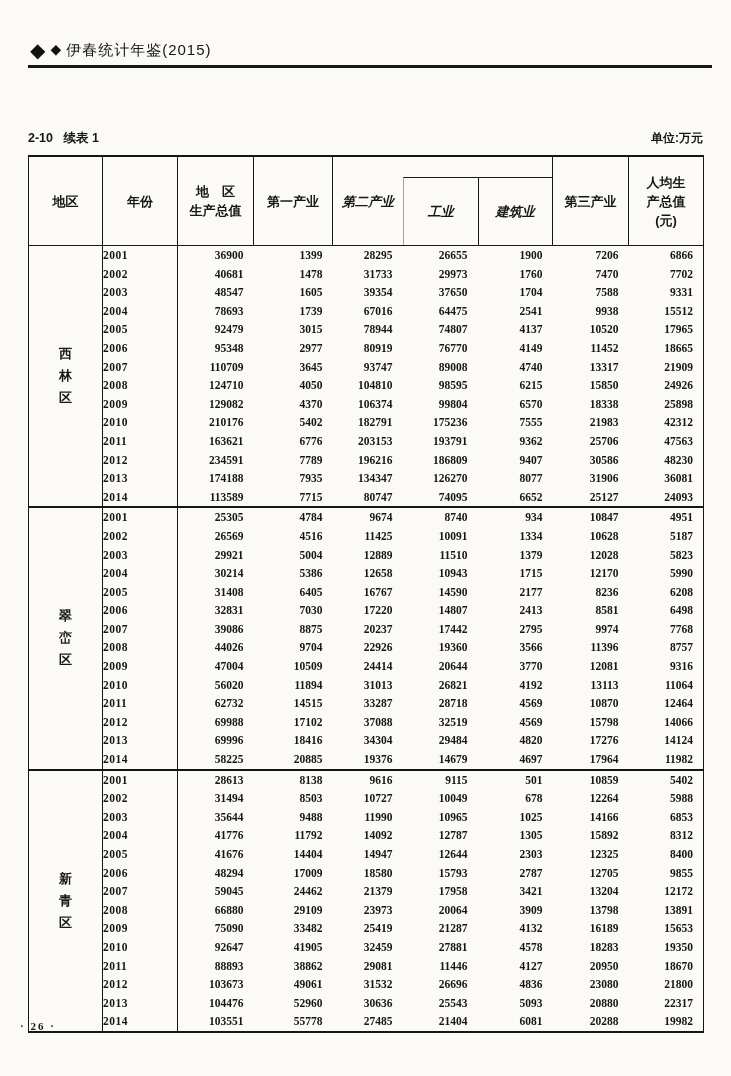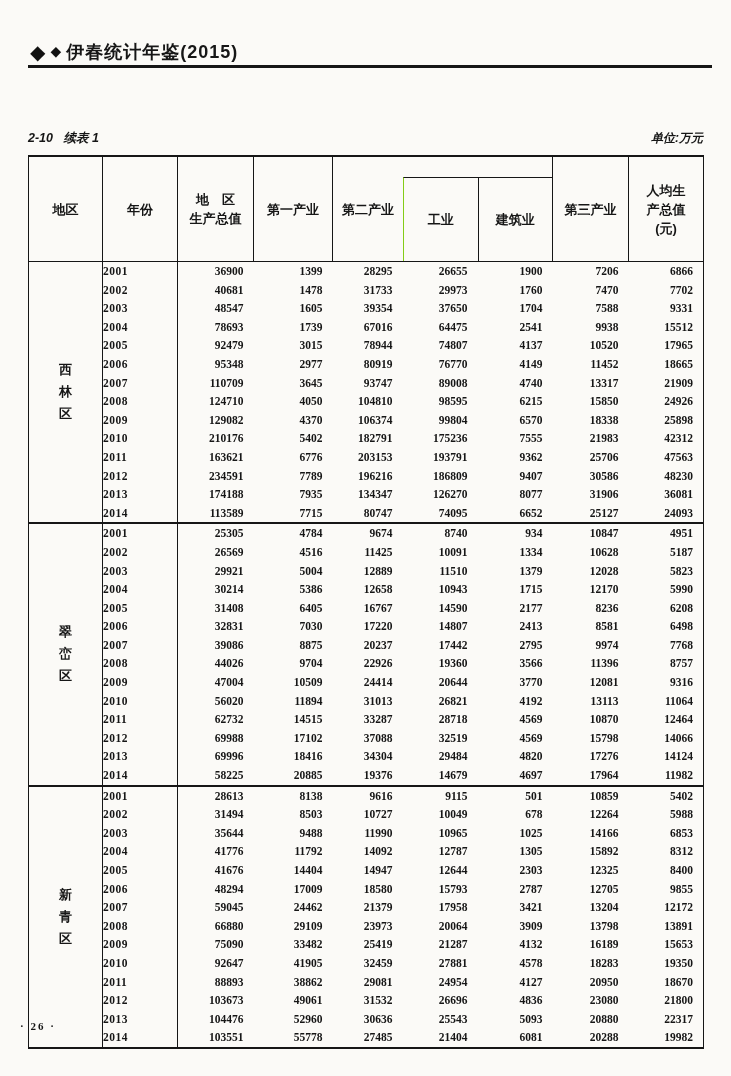--- a/index.html
+++ b/index.html
@@ -2,39 +2,39 @@
 <html><head>
 <meta charset="utf-8">
 <style>
   html,body{margin:0;padding:0;background:#e9e8e4;}
   .page{position:relative;width:731px;height:1076px;background:#fbfaf7;
         font-family:"Liberation Serif","DejaVu Serif",serif;color:#161616;overflow:hidden;}
   
   .banner{position:absolute;left:30px;top:40px;display:flex;align-items:center;gap:5px;}
   .diamond-big{font-size:20px;line-height:20px;color:#111;}
   .diamond-small{font-size:14px;line-height:14px;color:#111;}
-  .banner-title{font-size:18px;font-weight:700;letter-spacing:1px;
+  .banner-title{font-size:15px;font-weight:400;letter-spacing:1px;
                 font-family:"Liberation Sans","DejaVu Sans",sans-serif;}
   .rule{position:absolute;left:28px;top:65px;width:684px;height:3px;background:#161616;}
   
   .caption-row{position:absolute;left:28px;top:130px;width:675px;display:flex;
-               justify-content:space-between;font-style:italic;}
+               justify-content:space-between;}
   .table-label{font-size:12.5px;font-weight:700;white-space:pre;
                font-family:"Liberation Sans","DejaVu Sans",sans-serif;}
   .unit-label{font-size:12px;font-weight:700;
               font-family:"Liberation Sans","DejaVu Sans",sans-serif;}
   
   table{position:absolute;left:28px;top:155px;width:675px;border-collapse:collapse;
         table-layout:fixed;border-top:2.5px solid #161616;border-bottom:2.5px solid #161616;
         border-left:1px solid #161616;border-right:1px solid #161616;}
   thead th{border:1px solid #161616;border-bottom:1.5px solid #161616;height:72px;
            font-size:13px;font-weight:700;padding:0;vertical-align:middle;text-align:center;
            white-space:pre-line;line-height:19px;
            font-family:"Liberation Sans","DejaVu Sans",sans-serif;}
-  th.group-th{position:relative;padding:16px;}
+  th.group-th{position:relative;padding:8px;font-style:italic;}
   .sec-label{position:absolute;left:0;top:0;width:70px;height:100%;display:flex;
              align-items:center;justify-content:center;}
   .subbox{position:absolute;left:70px;top:20px;right:0;bottom:0;display:flex;
           border-top:1px solid #161616;border-left:1px solid #84cc16;}
   .subbox .sub{display:flex;align-items:center;justify-content:center;width:75px;}
   .subbox .sub:first-child{border-right:1px solid #161616;}
   tbody td{height:18.6px;padding:0;font-size:11.5px;font-weight:700;line-height:18.6px;
            vertical-align:middle;}
   td.region-cell{border-right:1px solid #161616;text-align:center;vertical-align:middle;
                  font-family:"Liberation Sans","DejaVu Sans",sans-serif;}
@@ -489,21 +489,21 @@
           <td class="num-cell">27881</td>
           <td class="num-cell">4578</td>
           <td class="num-cell">18283</td>
           <td class="num-cell">19350</td>
         </tr>
         <tr>
           <td class="year-cell">2011</td>
           <td class="num-cell">88893</td>
           <td class="num-cell">38862</td>
           <td class="num-cell">29081</td>
-          <td class="num-cell">24954</td>
+          <td class="num-cell">11446</td>
           <td class="num-cell">4127</td>
           <td class="num-cell">20950</td>
           <td class="num-cell">18670</td>
         </tr>
         <tr>
           <td class="year-cell">2012</td>
           <td class="num-cell">103673</td>
           <td class="num-cell">49061</td>
           <td class="num-cell">31532</td>
           <td class="num-cell">26696</td>

